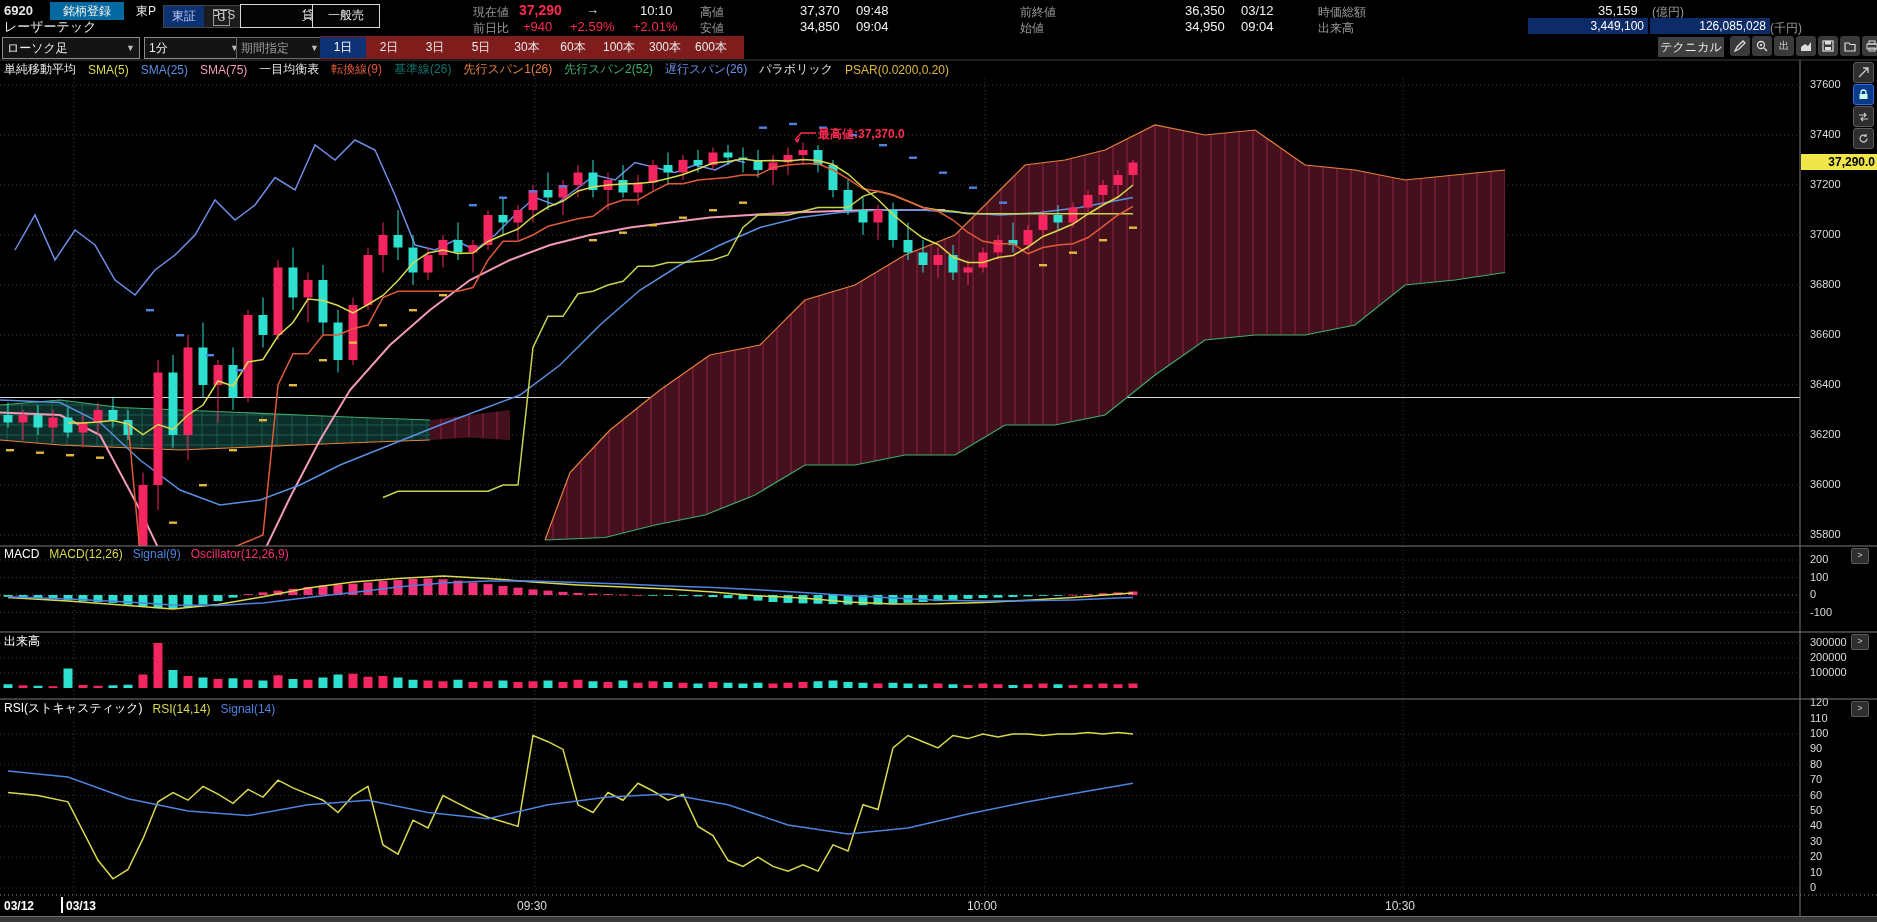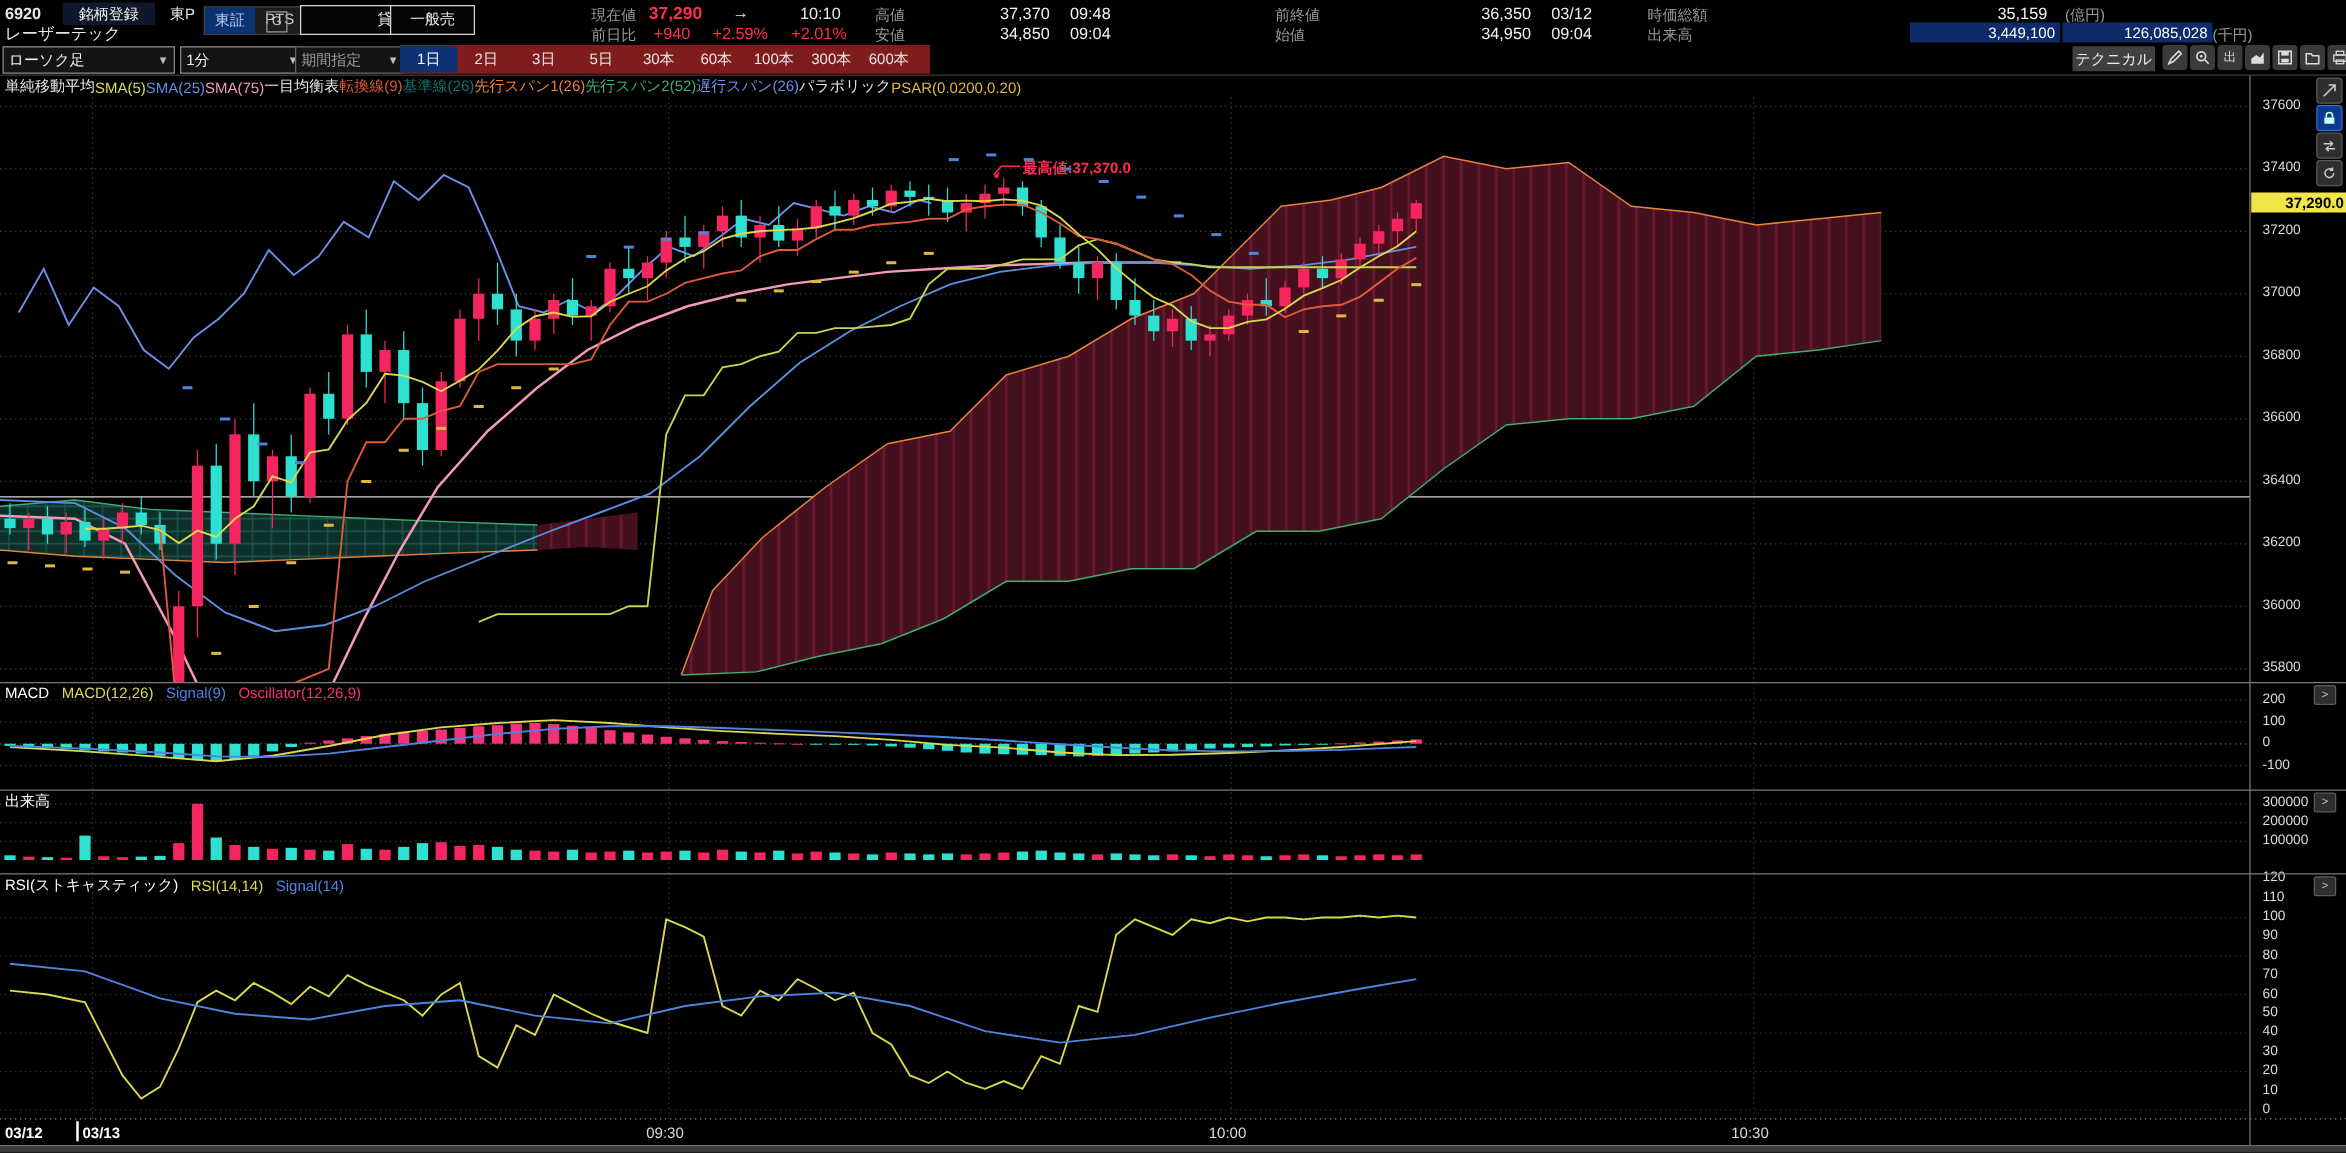--- a/index.html
+++ b/index.html
@@ -4,29 +4,29 @@
 <style>
   html,body{margin:0;padding:0;background:#000;}
   body{width:1877px;height:922px;position:relative;overflow:hidden;
        font-family:"Liberation Sans","DejaVu Sans",sans-serif;color:#e8e8e8;font-size:12px;}
   .abs{position:absolute;white-space:nowrap;}
   .lbl{color:#9a9a9a;}
   .val{color:#f2f2f2;}
   .red{color:#ff2b50;}
   .bold{font-weight:bold;}
   .btn{border:1px solid #d8d8d8;background:#050505;color:#f0f0f0;text-align:center;line-height:20px;font-size:12px;}
-  .greybtn{background:#0f172a;color:#eee;border:none;text-align:center;line-height:18px;font-size:12px;}
+  .greybtn{background:#0369a1;color:#eee;border:none;text-align:center;line-height:18px;font-size:12px;}
   .sel{background:#141414;border:1px solid #8a8a8a;color:#eee;display:flex;align-items:center;justify-content:space-between;padding:0 4px;font-size:12px;}
   .sel .car{color:#bbb;font-size:9px;}
   .rangestrip{background:#7f1d1d;display:flex;align-items:center;}
   .rangebtn{width:46px;text-align:center;color:#e8e8e8;font-size:12px;line-height:21px;cursor:default;}
   .rangebtn.on{background:#0d3375;color:#fff;}
   .iconbtn{width:20px;height:20px;background:#3a3a3a;border-radius:3px;margin-left:2px;display:flex;align-items:center;justify-content:center;color:#ddd;font-size:11px;}
   .navybox{background:#0d2b69;color:#fff;text-align:right;padding:0 4px;line-height:16px;font-size:12px;}
-  .legend-row{display:flex;align-items:center;font-size:12px;}
+  .legend-row{display:flex;gap:12px;align-items:center;font-size:12px;}
   .chev{width:16px;height:14px;background:#2e2e2e;border:1px solid #5a5a5a;color:#c8c8c8;font-size:9px;line-height:12px;text-align:center;border-radius:2px;}
   .sq{width:19px;height:19px;background:#2e2e2e;border:1px solid #5a5a5a;border-radius:3px;display:flex;align-items:center;justify-content:center;color:#ccc;font-size:11px;}
   .sq.on{background:#0a3a8c;border-color:#3a6ad4;}
   .badge{background:#f0e64a;color:#000;font-weight:bold;text-align:right;padding-right:4px;line-height:16px;font-size:12px;}
   .axislab{position:absolute;color:#dcdcdc;font-size:11px;}
   #chart{position:absolute;left:0;top:0;z-index:1;}
   .ov{z-index:2;}
   .hd{z-index:3;}
 </style>
 </head>

